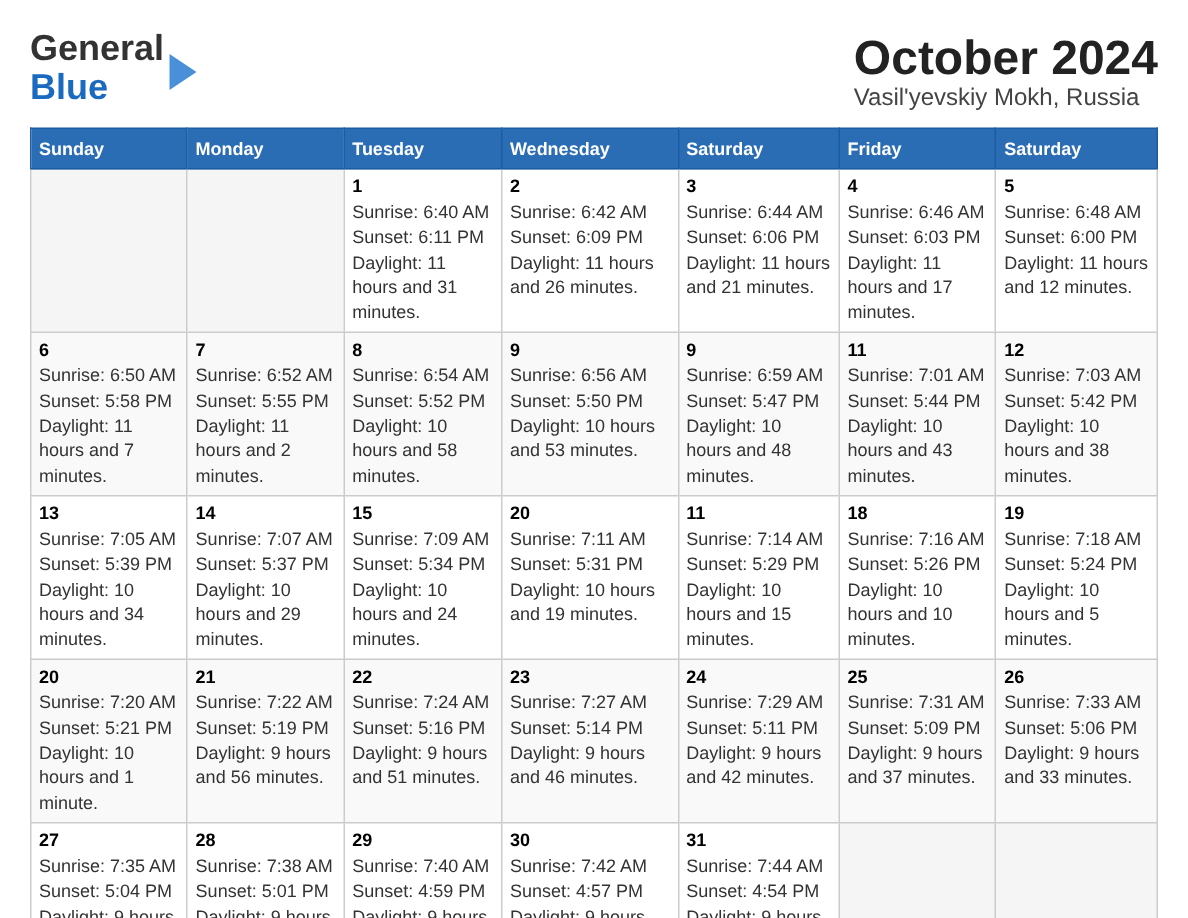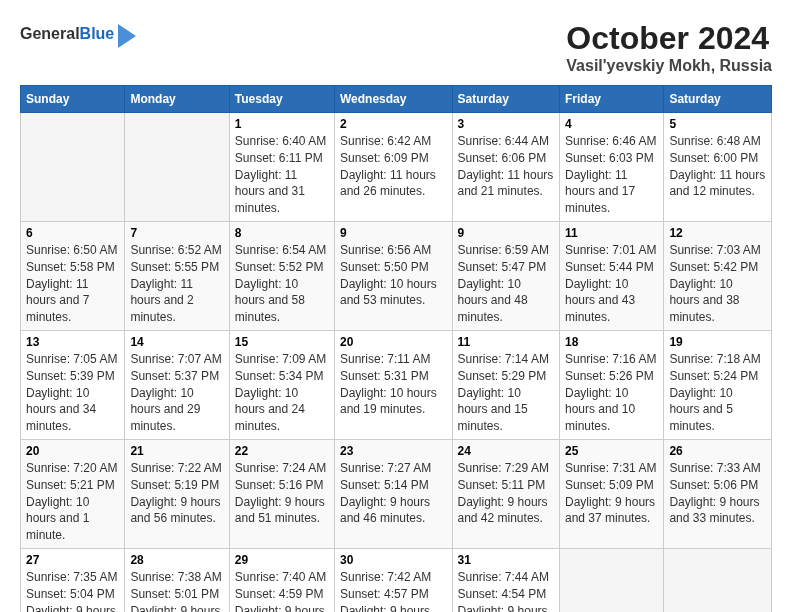--- a/index.html
+++ b/index.html
@@ -15,22 +15,22 @@
       justify-content: space-between;
       align-items: flex-start;
       margin-bottom: 10px;
     }
     .logo {
       display: flex;
       align-items: center;
     }
     .logo-text {
       display: flex;
-      flex-direction: row;
-      font-size: 16px;
+      flex-direction: column;
+      font-size: 24px;
       font-weight: bold;
       line-height: 1.1;
     }
     .logo-text .general { color: #333; }
     .logo-text .blue { color: #1a6abf; }
     .logo-arrow {
       width: 0; height: 0;
       border-top: 12px solid transparent;
       border-bottom: 12px solid transparent;
       border-left: 18px solid #4a90d9;
@@ -40,21 +40,21 @@
     .title-section {
       text-align: left;
     }
     .title-section h1 {
       font-size: 32px;
       font-weight: bold;
       color: #222;
     }
     .title-section h2 {
       font-size: 16px;
-      font-weight: bold;
+      font-weight: normal;
       color: #444;
     }
     table {
       width: 100%;
       border-collapse: collapse;
       font-size: 11px;
     }
     thead tr th {
       background-color: #2a6db5;
       color: #fff;

